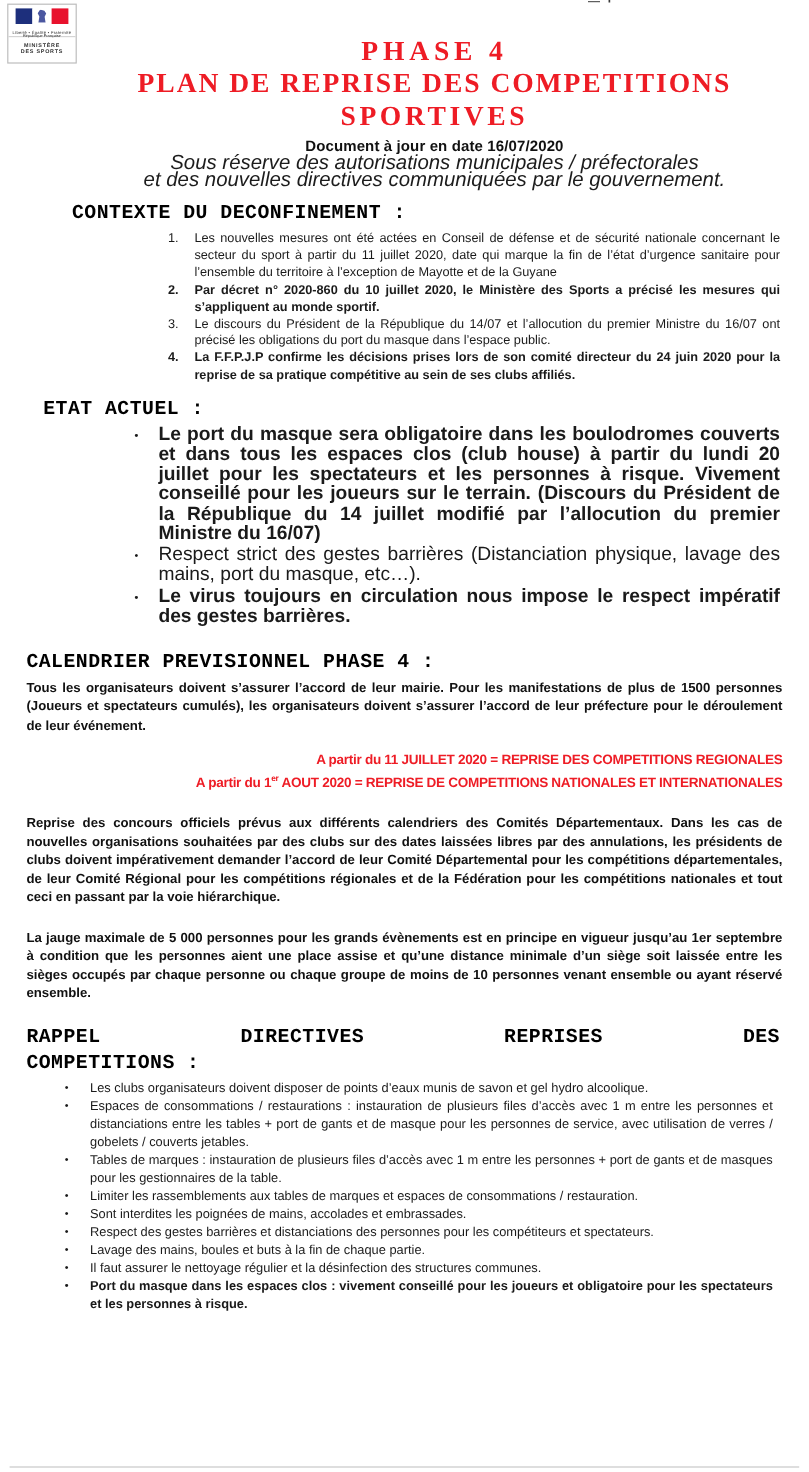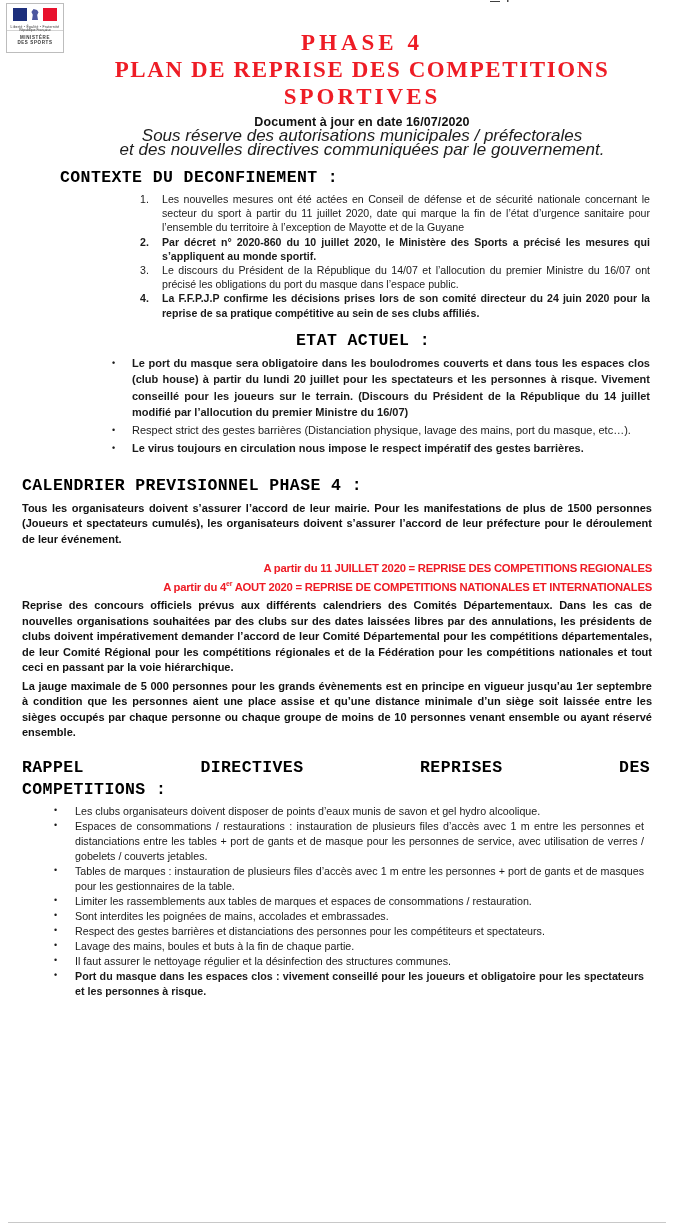--- a/index.html
+++ b/index.html
@@ -150,21 +150,21 @@
   h2.section {
     font-family: "Liberation Mono", "DejaVu Sans Mono", monospace;
     font-weight: bold;
     font-size: 16.5px;
     line-height: 22px;
     margin: 10px 0 3px 0;
     color: #000;
     letter-spacing: .4px;
   }
   h2.section.indent-1 { margin-left: 50px; }
-  h2.section.indent-2 { margin-left: 52px; text-align: center; }
+  h2.section.indent-2 { margin-left: 26px; }
   h2.section.wide {
     margin-left: 12px;
     text-align: justify;
     text-align-last: justify;
     margin-right: 14px;
   }
   h2.section.wide .l2 {
     text-align: left;
     text-align-last: left;
     display: block;
@@ -198,21 +198,21 @@
 
   
   ul.bullets {
     margin: 2px 0 0 0;
     padding: 0 14px 0 100px;
     list-style: none;
   }
   ul.bullets > li {
     position: relative;
     padding-left: 22px;
-    font-size: 11px;
+    font-size: 16px;
     line-height: 16.5px;
     text-align: justify;
     margin-bottom: 1px;
   }
   ul.bullets > li::before {
     content: "\2022";
     position: absolute;
     left: 2px;
     top: 0;
     font-size: 9px;
@@ -238,21 +238,21 @@
 
   
   p.body {
     font-size: 11px;
     line-height: 15.5px;
     text-align: justify;
     margin: 4px 12px 0 12px;
     font-weight: bold;
     color: #111;
   }
-  p.body.spaced { margin-top: 3px; }
+  p.body.spaced { margin-top: 18px; }
 
   p.redline {
     font-size: 11.3px;
     line-height: 15px;
     font-weight: bold;
     color: #ee1c25;
     margin: 0 12px;
     letter-spacing: -.25px;
     text-align: right;
   }
@@ -318,21 +318,21 @@
   <h2 class="section indent-2">ETAT  ACTUEL  :</h2>
   <ul class="bullets">
     <li class="bold">Le port du masque sera obligatoire dans les boulodromes couverts et dans tous les espaces clos (club house) à partir du lundi 20 juillet pour les spectateurs et les personnes à risque. Vivement conseillé pour les joueurs sur le terrain. (Discours du Président de la République du 14 juillet modifié par l’allocution du premier Ministre du 16/07)</li>
     <li>Respect strict des gestes barrières (Distanciation physique, lavage des mains, port du masque, etc…).</li>
     <li class="bold"><span class="sub">Le virus toujours en circulation nous impose le respect impératif des gestes barrières.</span></li>
   </ul>
 
   <h2 class="section" style="margin-left:12px;margin-top:18px;">CALENDRIER  PREVISIONNEL  PHASE  4  :</h2>
   <p class="body">Tous les organisateurs doivent s’assurer l’accord de leur mairie. Pour les manifestations de plus de 1500 personnes (Joueurs et spectateurs cumulés), les organisateurs doivent s’assurer l’accord de leur préfecture pour le déroulement de leur événement.</p>
   <p class="redline first">A partir du 11 JUILLET 2020 = REPRISE DES COMPETITIONS REGIONALES</p>
-  <p class="redline"><span>A partir du 4</span><sup>er</sup><span> AOUT 2020 = REPRISE DE COMPETITIONS NATIONALES ET INTERNATIONALES</span></p>
+  <p class="redline"><span>A partir du 1</span><sup>er</sup><span> AOUT 2020 = REPRISE DE COMPETITIONS NATIONALES ET INTERNATIONALES</span></p>
   <p class="body spaced">Reprise des concours officiels prévus aux différents calendriers des Comités Départementaux. Dans les cas de nouvelles organisations souhaitées par des clubs sur des dates laissées libres par des annulations, les présidents de clubs doivent impérativement demander l’accord de leur Comité Départemental pour les compétitions départementales, de leur Comité Régional pour les compétitions régionales et de la Fédération pour les compétitions nationales et tout ceci en passant par la voie hiérarchique.</p>
   <p class="body spaced">La jauge maximale de 5 000 personnes pour les grands évènements est en principe en vigueur jusqu’au 1er septembre à condition que les personnes aient une place assise et qu’une distance minimale d’un siège soit laissée entre les sièges occupés par chaque personne ou chaque groupe de moins de 10 personnes venant ensemble ou ayant réservé ensemble.</p>
 
   <h2 class="section wide" style="margin-top:16px;">
     <span>RAPPEL DIRECTIVES REPRISES DES</span>
     <span class="l2">COMPETITIONS  :</span>
   </h2>
   <ul class="bullets tight">
     <li>Les clubs organisateurs doivent disposer de points d’eaux munis de savon et gel hydro alcoolique.</li>
     <li>Espaces de consommations / restaurations : instauration de plusieurs files d’accès avec 1 m entre les personnes et distanciations entre les tables + port de gants et de masque pour les personnes de service, avec utilisation de verres / gobelets / couverts jetables.</li>

